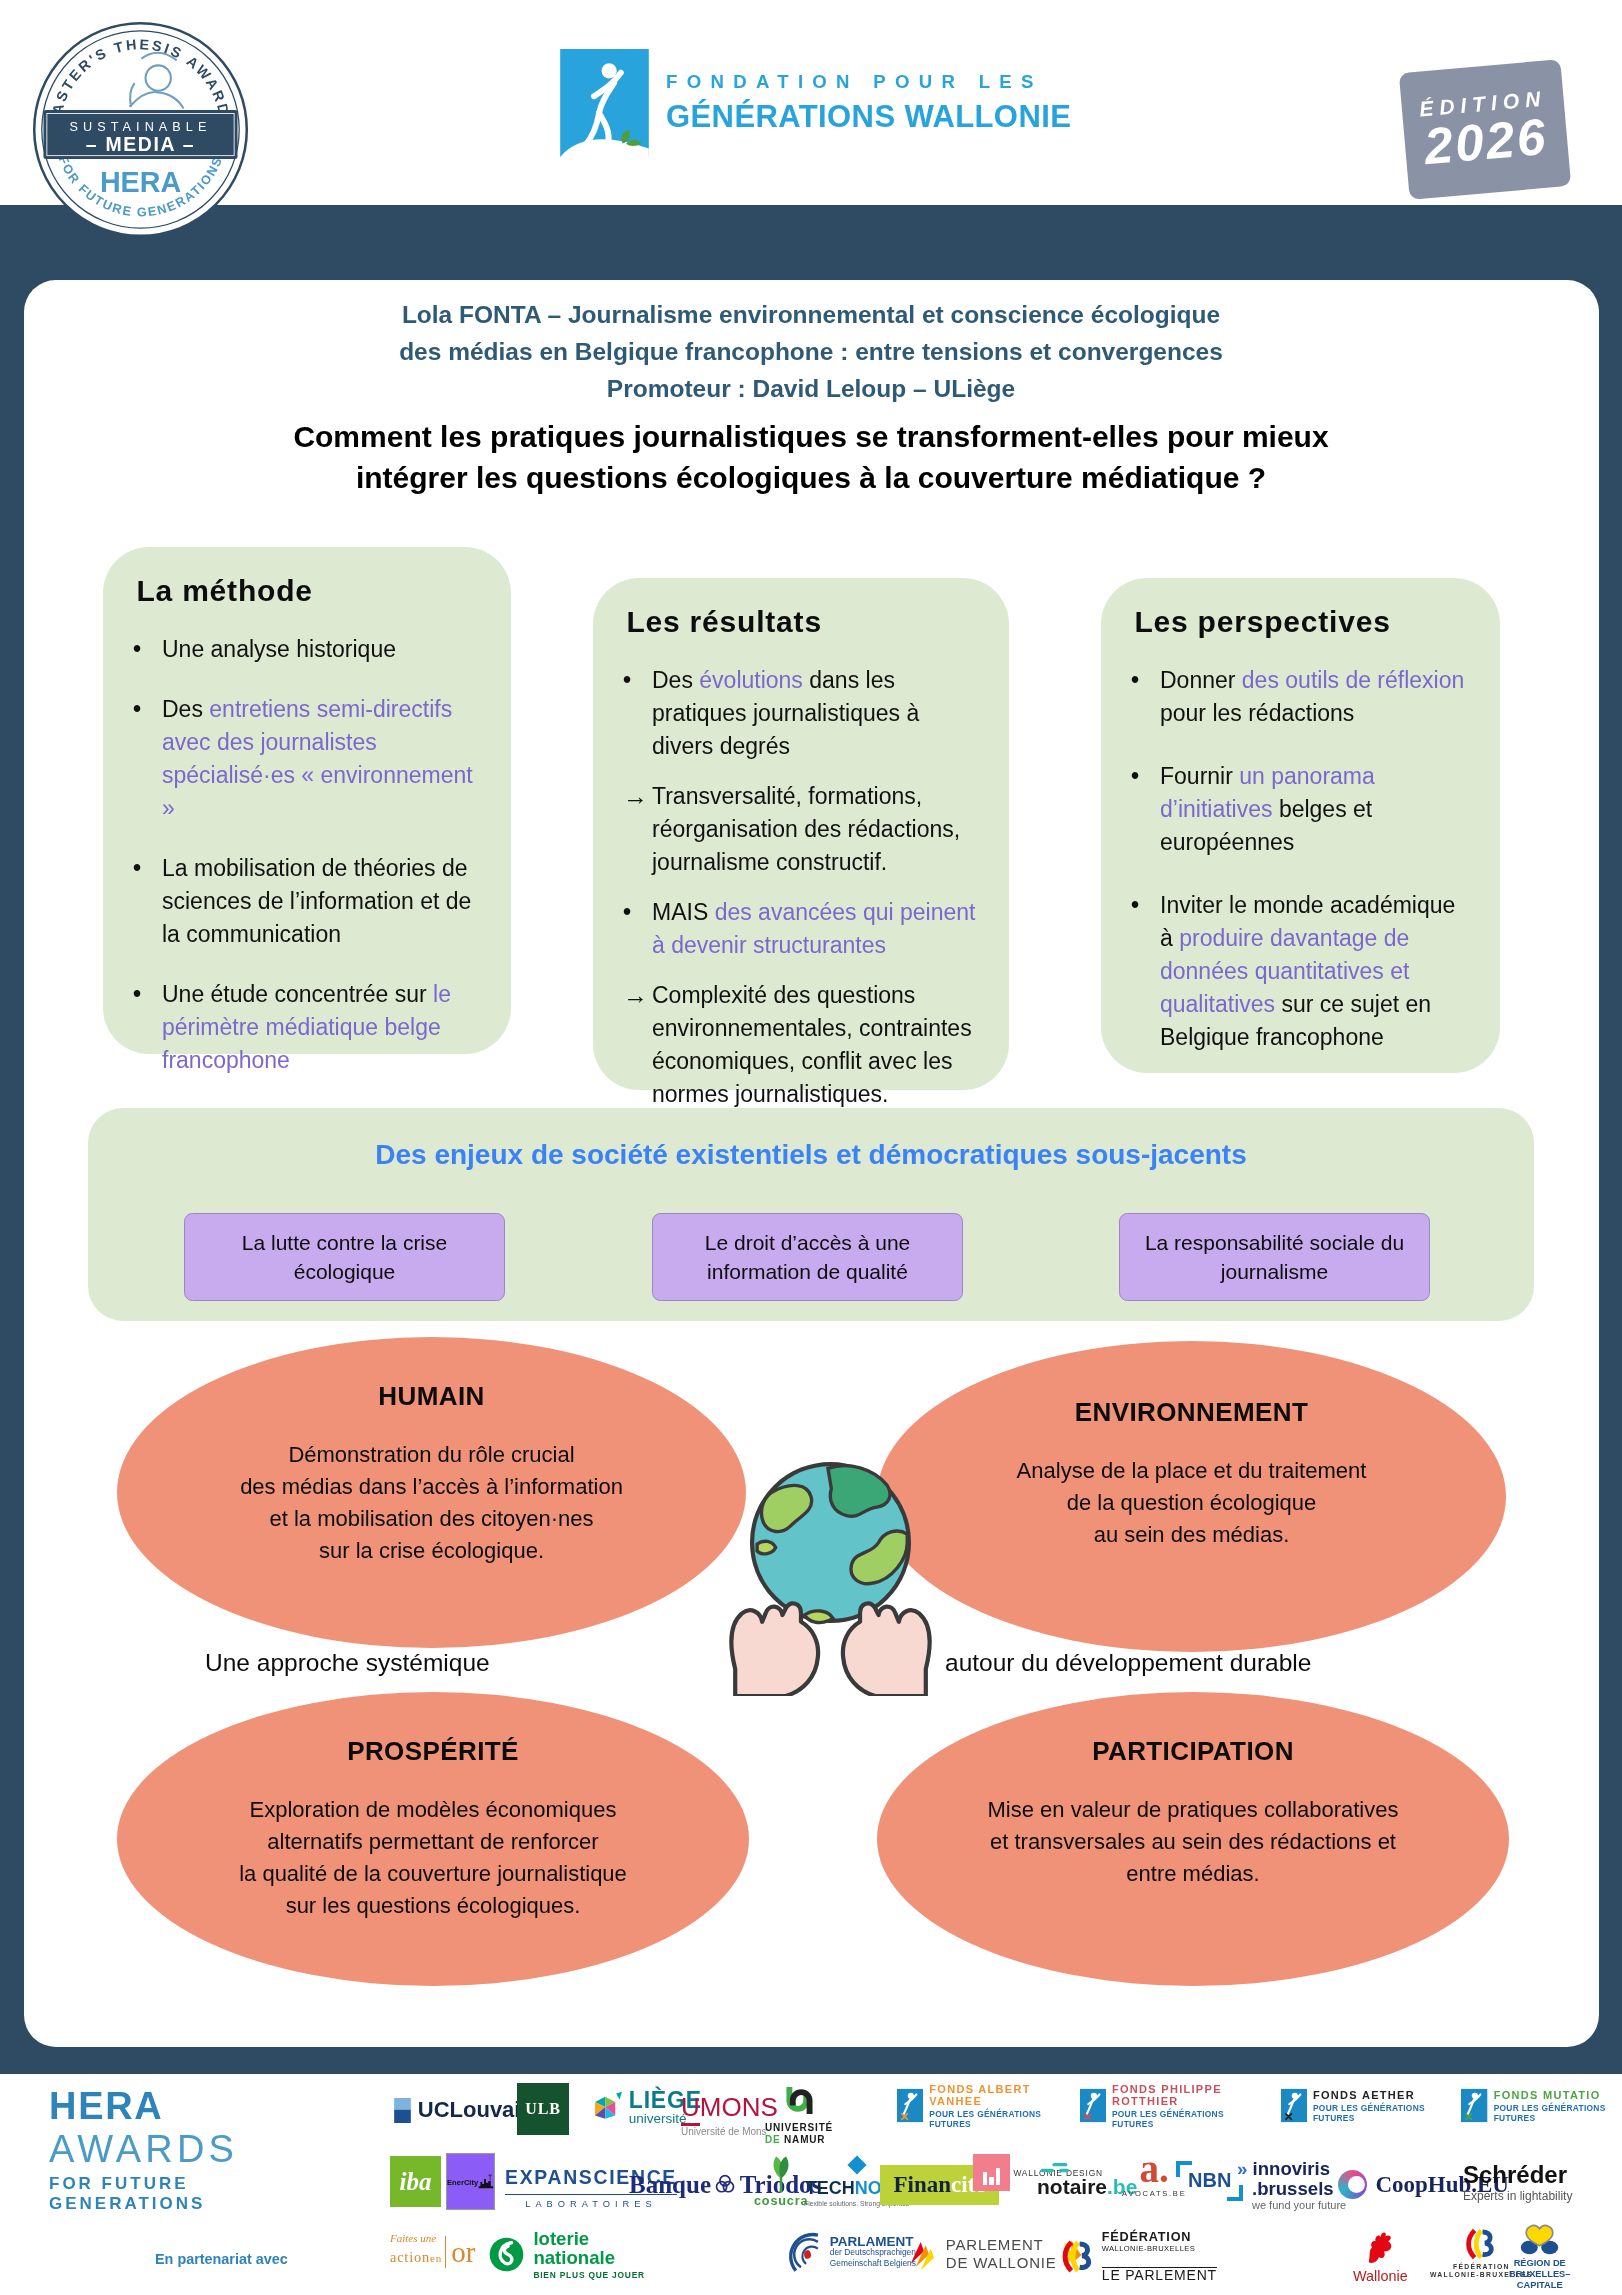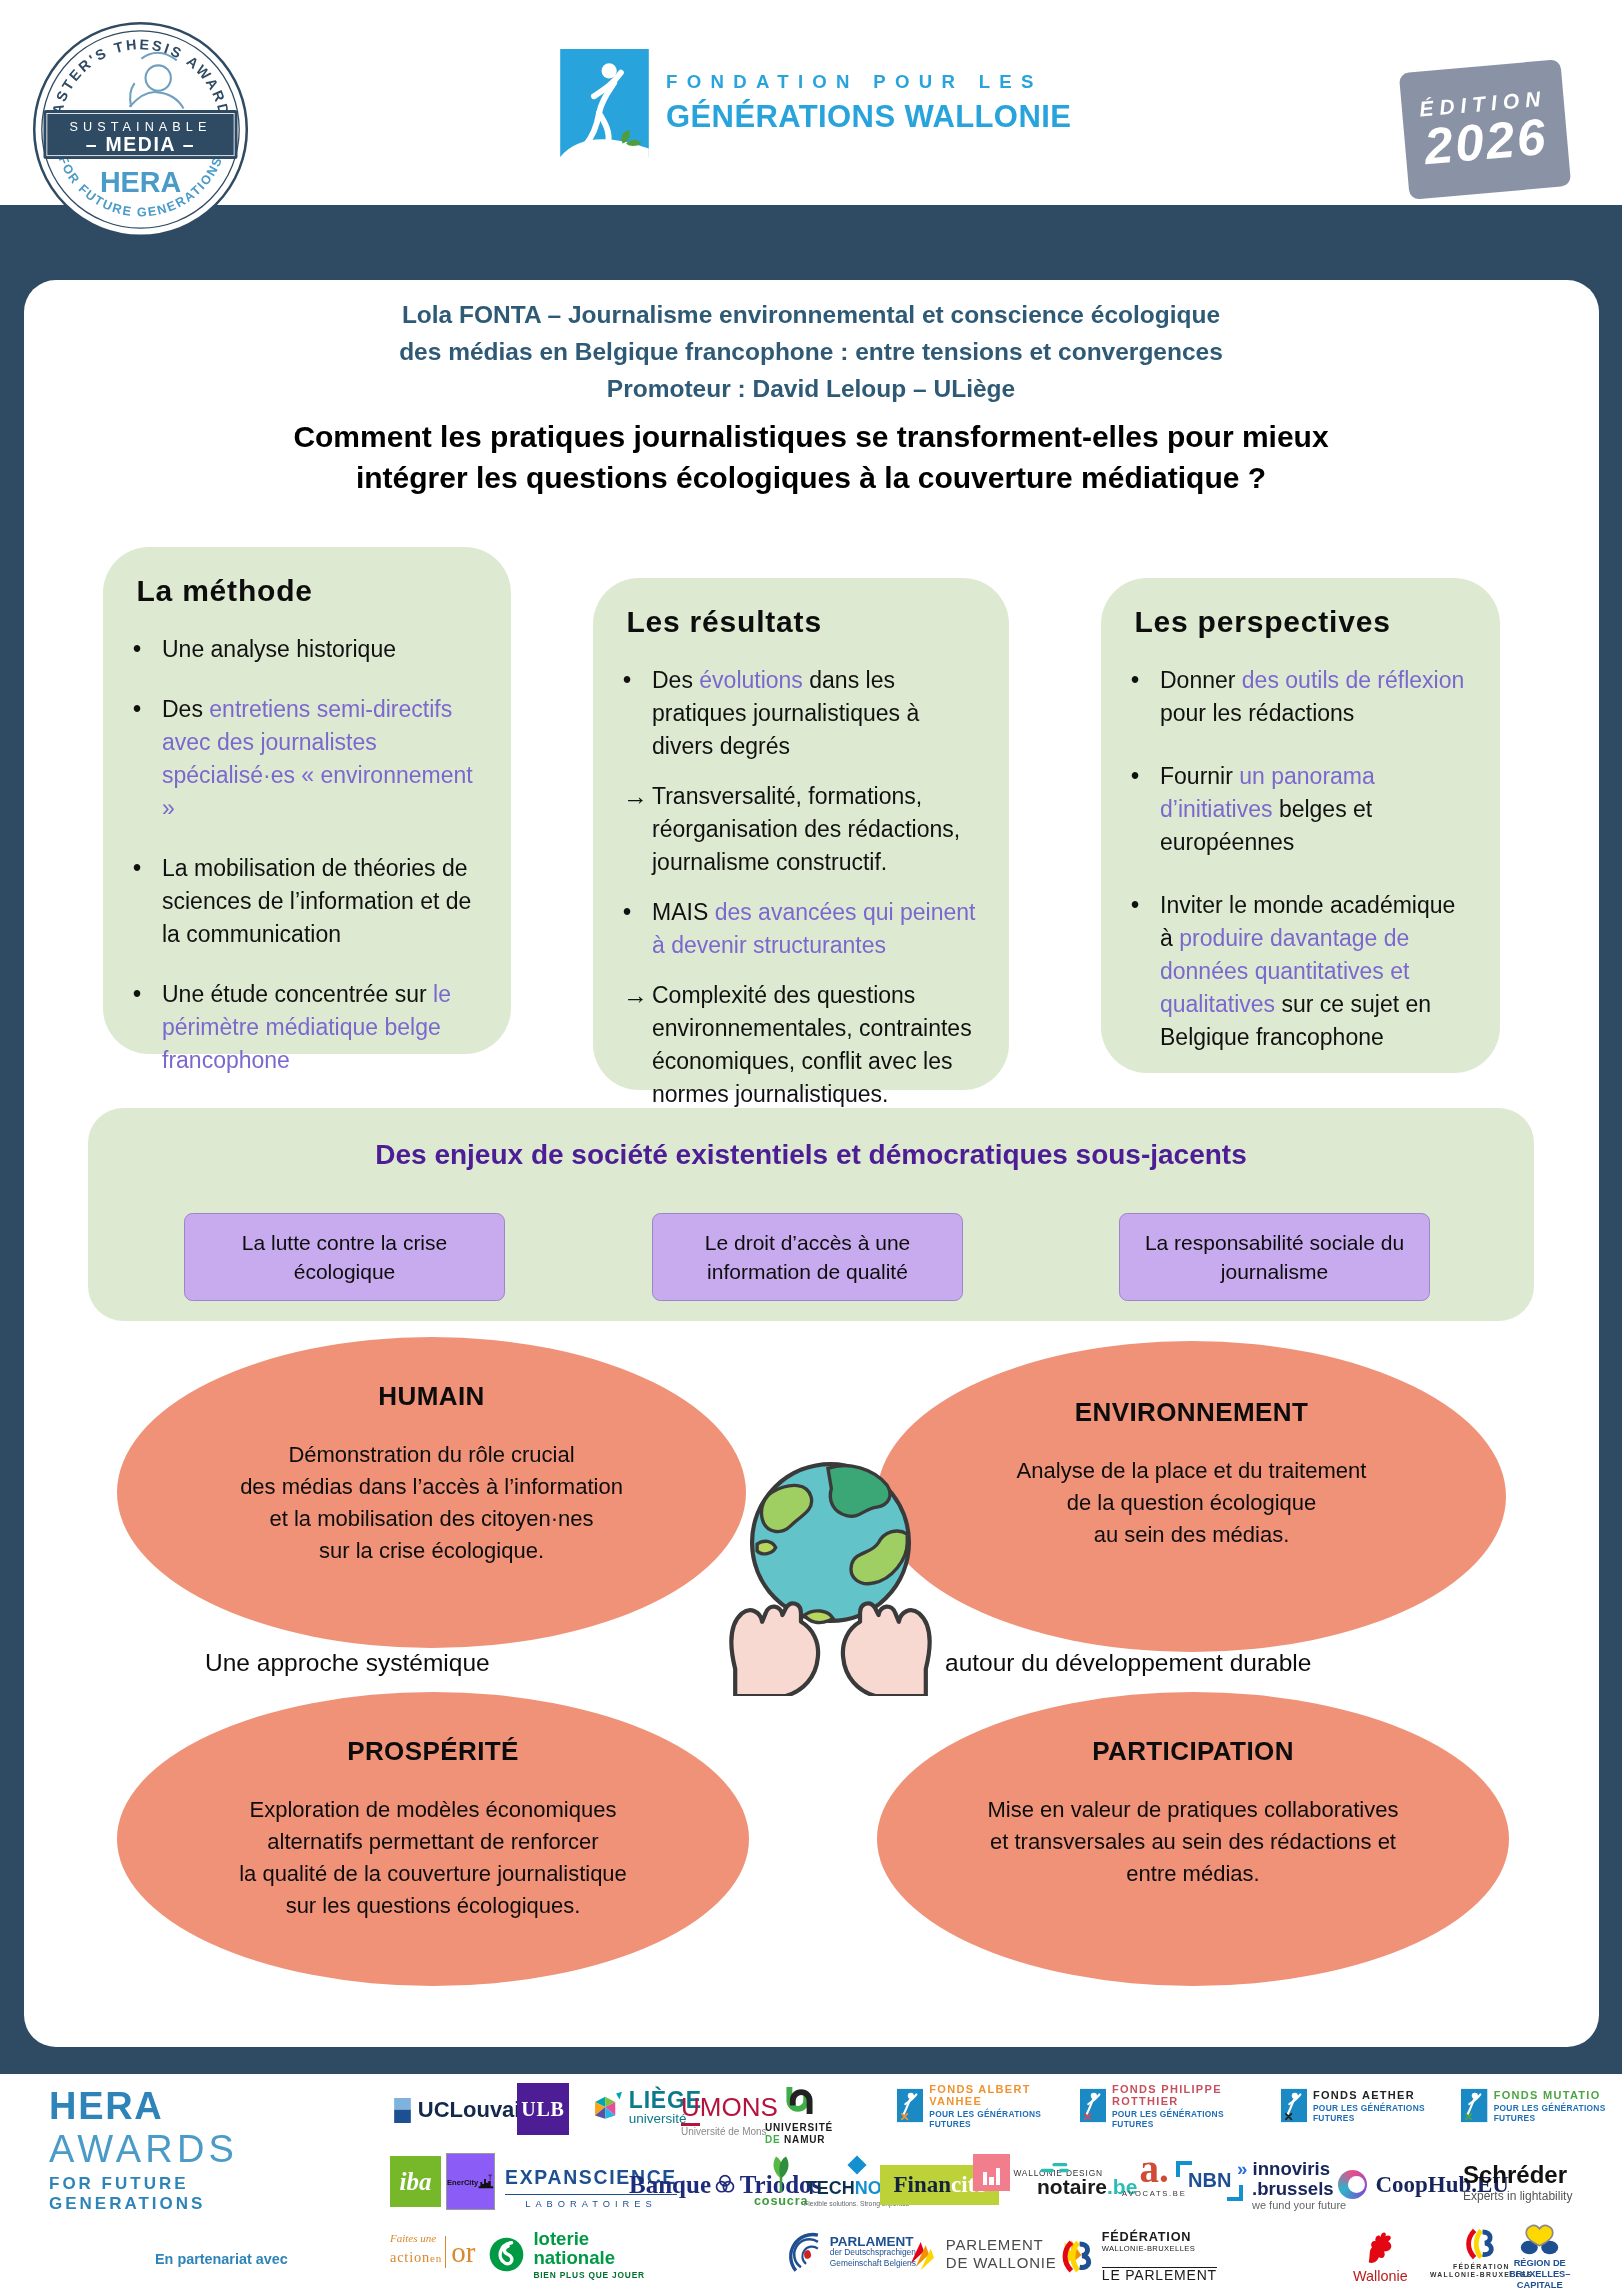--- a/index.html
+++ b/index.html
@@ -40,21 +40,21 @@
   .item .marker{width:29px;flex:0 0 29px;font-weight:700;}
   .item.arrow .marker{font-size:25px;font-weight:800;}
   .purple{color:var(--purple);}
   .b1{left:103px;top:547px;width:408px;height:507px;}
   .b2{left:593px;top:578px;width:416px;height:512px;}
   .b3{left:1101px;top:578px;width:399px;height:495px;}
   .b1 .items{gap:27px;} .b2 .items{gap:17px;} .b3 .items{gap:30px;}
 
   
   .stakes{left:88px;top:1108px;width:1446px;height:213px;background:var(--green);border-radius:35px;z-index:2;}
-  .stakes-title{left:0;top:1139px;width:1622px;text-align:center;font-size:28px;font-weight:800;color:#4c1d95;z-index:3;}
+  .stakes-title{left:0;top:1139px;width:1622px;text-align:center;font-size:28px;font-weight:800;color:#3b82f6;z-index:3;}
   .pbox{position:absolute;top:1213px;height:88px;background:var(--purple_box);
         border:0.8px solid var(--purple_box_border);border-radius:8.4px;display:flex;align-items:center;
         justify-content:center;text-align:center;font-size:21px;line-height:29px;color:#0d0d0d;
         box-sizing:border-box;padding:5px 15px;z-index:3;}
   .p1{left:184px;width:321px;} .p2{left:652px;width:311px;} .p3{left:1119px;width:311px;}
 
   
   .ellipse{position:absolute;background:var(--salmon);border-radius:50%;text-align:center;
            box-sizing:border-box;z-index:1;}
   .ellipse h3{margin:0 0 27px 0;font-size:26px;font-weight:800;color:#0d0d0d;letter-spacing:0.4px;}
@@ -71,22 +71,22 @@
   
   .hera-awards{left:49px;top:2085px;width:253px;}
   .ha-1{font-size:38px;letter-spacing:1.7px;}
   .ha-strong{font-weight:800;color:var(--hera_blue);}
   .ha-light{font-weight:400;color:var(--hera_blue_light);letter-spacing:4.2px;}
   .ha-2{margin-top:3.4px;font-size:17px;font-weight:600;letter-spacing:3px;color:var(--hera_blue);}
   .ha-3{margin-top:37px;margin-left:106px;font-size:14.4px;font-weight:600;color:var(--hera_blue);}
 
   .logo{position:absolute;display:flex;align-items:center;gap:6.8px;white-space:nowrap;}
   .uclouvain-t{font-size:22px;font-weight:800;color:#12294b;}
-  .ulb{width:52px;height:52px;background:#4c1d95;color:#fff;display:flex;align-items:center;justify-content:center;
-       font-family:"Liberation Serif",serif;font-weight:700;font-size:20px;letter-spacing:0.8px;}
+  .ulb{width:52px;height:52px;background:#14532d;color:#fff;display:flex;align-items:center;justify-content:center;
+       font-family:"Liberation Serif",serif;font-weight:700;font-size:16px;letter-spacing:0.8px;}
   .liege-t{color:#0b7a8a;line-height:18.6px;}
   .liege-t .ln{font-size:23px;font-weight:800;letter-spacing:0.8px;}
   .liege-t .ls{font-size:13.5px;}
   .umons-t{color:#b5123e;font-size:26px;}
   .umons-t .uu{border-bottom:3.4px solid #b5123e;padding-bottom:0.8px;}
   .umons-sub{font-size:10px;color:#8a8a8a;margin-top:2.5px;text-align:right;}
   .unamur-t{font-size:10px;font-weight:800;letter-spacing:0.8px;color:#1a1a1a;line-height:12.7px;}
   .unamur-t .de{color:#3fae49;}
   .fonds-name{font-size:11px;font-weight:800;letter-spacing:1.3px;}
   .fonds-sub{font-size:8.4px;font-weight:800;color:#1d6eb8;letter-spacing:0.3px;margin-top:1.7px;}

